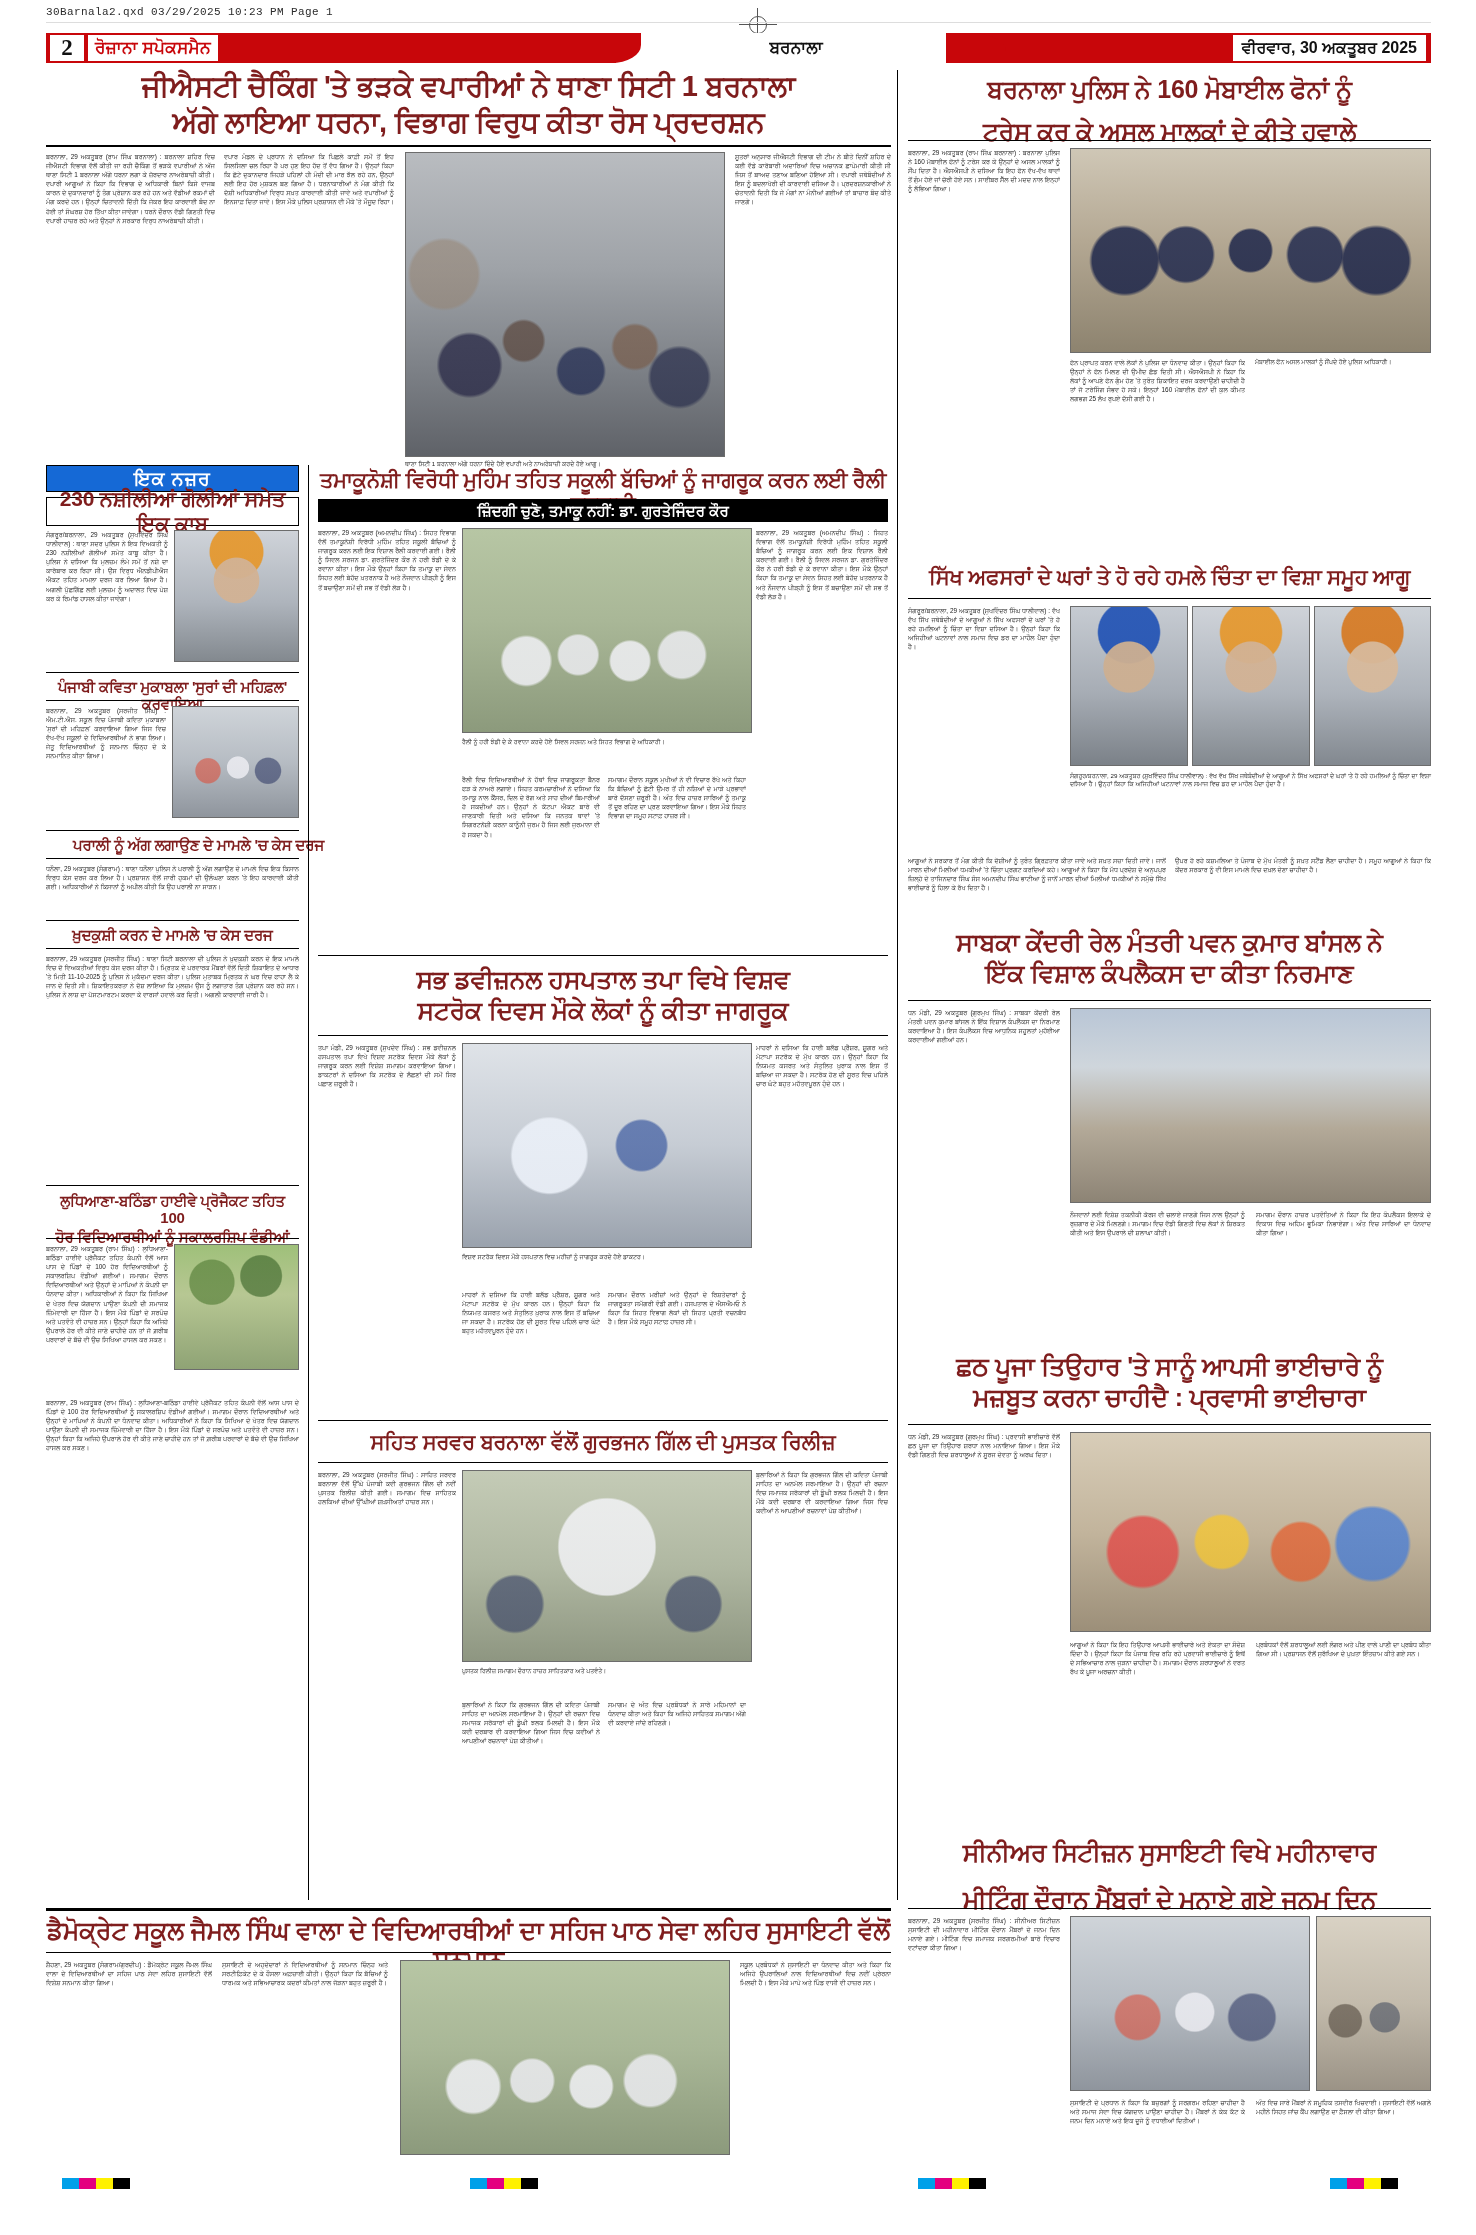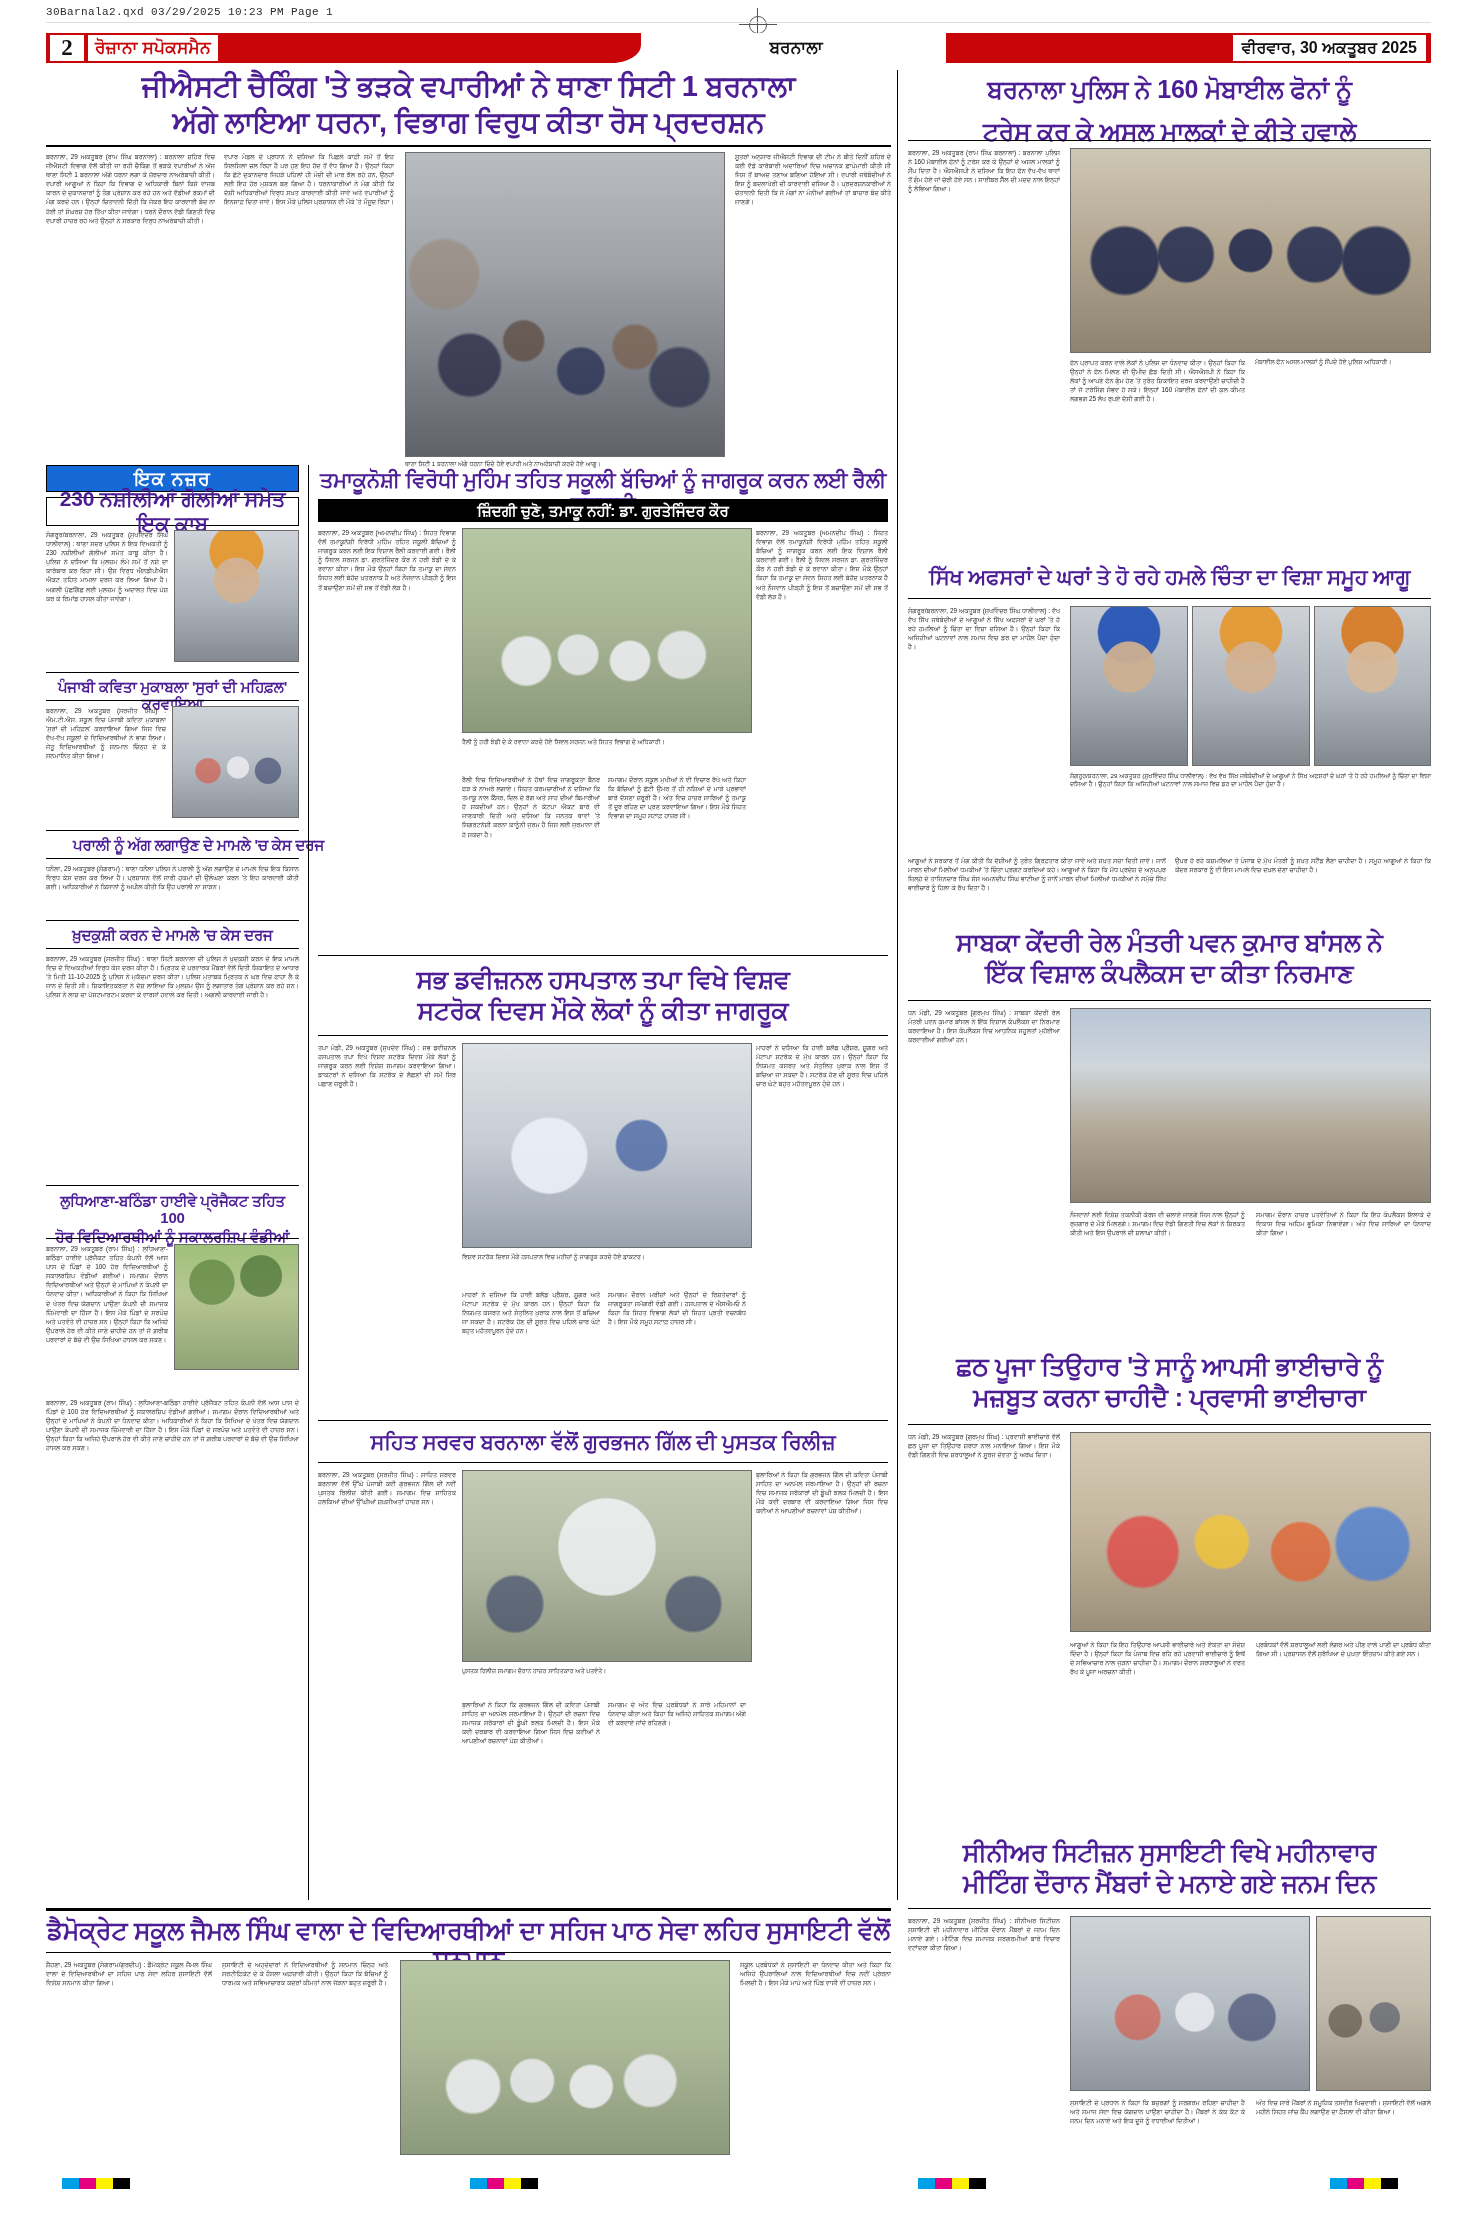--- a/index.html
+++ b/index.html
@@ -71,21 +71,21 @@
     font-size:17px; font-weight:bold; color:#111;
   }
   .mh-date {
     position:absolute; right:5px; top:2px; height:26px;
     background:#fff; color:#111; font-weight:bold; font-size:16px;
     display:flex; align-items:center; padding:0 9px; white-space:nowrap;
   }
 
   
   .hl {
-    font-weight:bold; color:#4c1d95; line-height:1.16; text-align:center;
+    font-weight:bold; color:#7f1d1d; line-height:1.16; text-align:center;
     letter-spacing:-.2px;
   }
   .hl-xl { font-size:29px; }
   .hl-lg { font-size:25px; }
   .hl-md { font-size:21px; }
   .hl-xs { font-size:15px; }
 
   .body-col {
     font-size:6.4px; line-height:1.42; text-align:justify; color:#1a1a1a;
     overflow:hidden; hyphens:auto; word-break:break-word;
@@ -427,21 +427,21 @@
     </div>
 
   <div class="body-col" style="position:absolute; left:318px; top:1470px; width:138px; height:425px;">ਬਰਨਾਲਾ, 29 ਅਕਤੂਬਰ (ਸਰਜੀਤ ਸਿੰਘ) : ਸਾਹਿਤ ਸਰਵਰ ਬਰਨਾਲਾ ਵੱਲੋਂ ਉੱਘੇ ਪੰਜਾਬੀ ਕਵੀ ਗੁਰਭਜਨ ਗਿੱਲ ਦੀ ਨਵੀਂ ਪੁਸਤਕ ਰਿਲੀਜ਼ ਕੀਤੀ ਗਈ। ਸਮਾਗਮ ਵਿਚ ਸਾਹਿਤਕ ਹਲਕਿਆਂ ਦੀਆਂ ਉੱਘੀਆਂ ਸ਼ਖ਼ਸੀਅਤਾਂ ਹਾਜ਼ਰ ਸਨ।</div>
   <div class="cap" style="left:462px; top:1667px; width:290px;">ਪੁਸਤਕ ਰਿਲੀਜ਼ ਸਮਾਗਮ ਦੌਰਾਨ ਹਾਜ਼ਰ ਸਾਹਿਤਕਾਰ ਅਤੇ ਪਤਵੰਤੇ।</div>
   <div class="body-col" style="position:absolute; left:462px; top:1700px; width:138px; height:195px;">ਬੁਲਾਰਿਆਂ ਨੇ ਕਿਹਾ ਕਿ ਗੁਰਭਜਨ ਗਿੱਲ ਦੀ ਕਵਿਤਾ ਪੰਜਾਬੀ ਸਾਹਿਤ ਦਾ ਅਨਮੋਲ ਸਰਮਾਇਆ ਹੈ। ਉਨ੍ਹਾਂ ਦੀ ਰਚਨਾ ਵਿਚ ਸਮਾਜਕ ਸਰੋਕਾਰਾਂ ਦੀ ਡੂੰਘੀ ਝਲਕ ਮਿਲਦੀ ਹੈ। ਇਸ ਮੌਕੇ ਕਵੀ ਦਰਬਾਰ ਵੀ ਕਰਵਾਇਆ ਗਿਆ ਜਿਸ ਵਿਚ ਕਵੀਆਂ ਨੇ ਆਪਣੀਆਂ ਰਚਨਾਵਾਂ ਪੇਸ਼ ਕੀਤੀਆਂ।</div>
   <div class="body-col" style="position:absolute; left:608px; top:1700px; width:138px; height:195px;">ਸਮਾਗਮ ਦੇ ਅੰਤ ਵਿਚ ਪ੍ਰਬੰਧਕਾਂ ਨੇ ਸਾਰੇ ਮਹਿਮਾਨਾਂ ਦਾ ਧੰਨਵਾਦ ਕੀਤਾ ਅਤੇ ਕਿਹਾ ਕਿ ਅਜਿਹੇ ਸਾਹਿਤਕ ਸਮਾਗਮ ਅੱਗੇ ਵੀ ਕਰਵਾਏ ਜਾਂਦੇ ਰਹਿਣਗੇ।</div>
   <div class="body-col" style="position:absolute; left:756px; top:1470px; width:132px; height:425px;">ਬੁਲਾਰਿਆਂ ਨੇ ਕਿਹਾ ਕਿ ਗੁਰਭਜਨ ਗਿੱਲ ਦੀ ਕਵਿਤਾ ਪੰਜਾਬੀ ਸਾਹਿਤ ਦਾ ਅਨਮੋਲ ਸਰਮਾਇਆ ਹੈ। ਉਨ੍ਹਾਂ ਦੀ ਰਚਨਾ ਵਿਚ ਸਮਾਜਕ ਸਰੋਕਾਰਾਂ ਦੀ ਡੂੰਘੀ ਝਲਕ ਮਿਲਦੀ ਹੈ। ਇਸ ਮੌਕੇ ਕਵੀ ਦਰਬਾਰ ਵੀ ਕਰਵਾਇਆ ਗਿਆ ਜਿਸ ਵਿਚ ਕਵੀਆਂ ਨੇ ਆਪਣੀਆਂ ਰਚਨਾਵਾਂ ਪੇਸ਼ ਕੀਤੀਆਂ।</div>
 
   <div style="position:absolute; left:908px; top:1838px; width:523px;">
     <div class="hl hl-lg">ਸੀਨੀਅਰ ਸਿਟੀਜ਼ਨ ਸੁਸਾਇਟੀ ਵਿਖੇ ਮਹੀਨਾਵਾਰ</div>
-    <div class="hl hl-lg" style="margin-top:2px;">ਮੀਟਿੰਗ ਦੌਰਾਨ ਮੈਂਬਰਾਂ ਦੇ ਮਨਾਏ ਗਏ ਜਨਮ ਦਿਨ</div>
+    <div class="hl hl-lg" style="margin-top:18px;">ਮੀਟਿੰਗ ਦੌਰਾਨ ਮੈਂਬਰਾਂ ਦੇ ਮਨਾਏ ਗਏ ਜਨਮ ਦਿਨ</div>
   </div>
   <div class="rule rule-thin" style="position:absolute; left:908px; top:1908px; width:523px;"></div>
 
   <div class="photo ph-meeting" style="left:1070px; top:1916px; width:240px; height:175px;">
       <div class="ph-inner"></div>
     </div>
   <div class="photo ph-indoor" style="left:1316px; top:1916px; width:115px; height:175px;">
       <div class="ph-inner"></div>
     </div>
 

